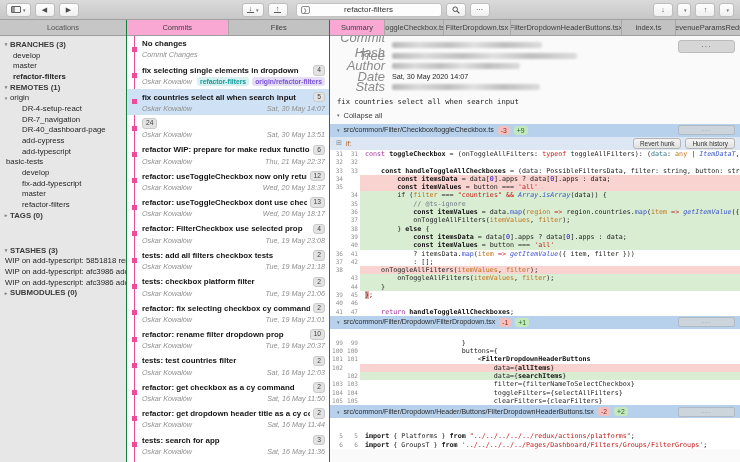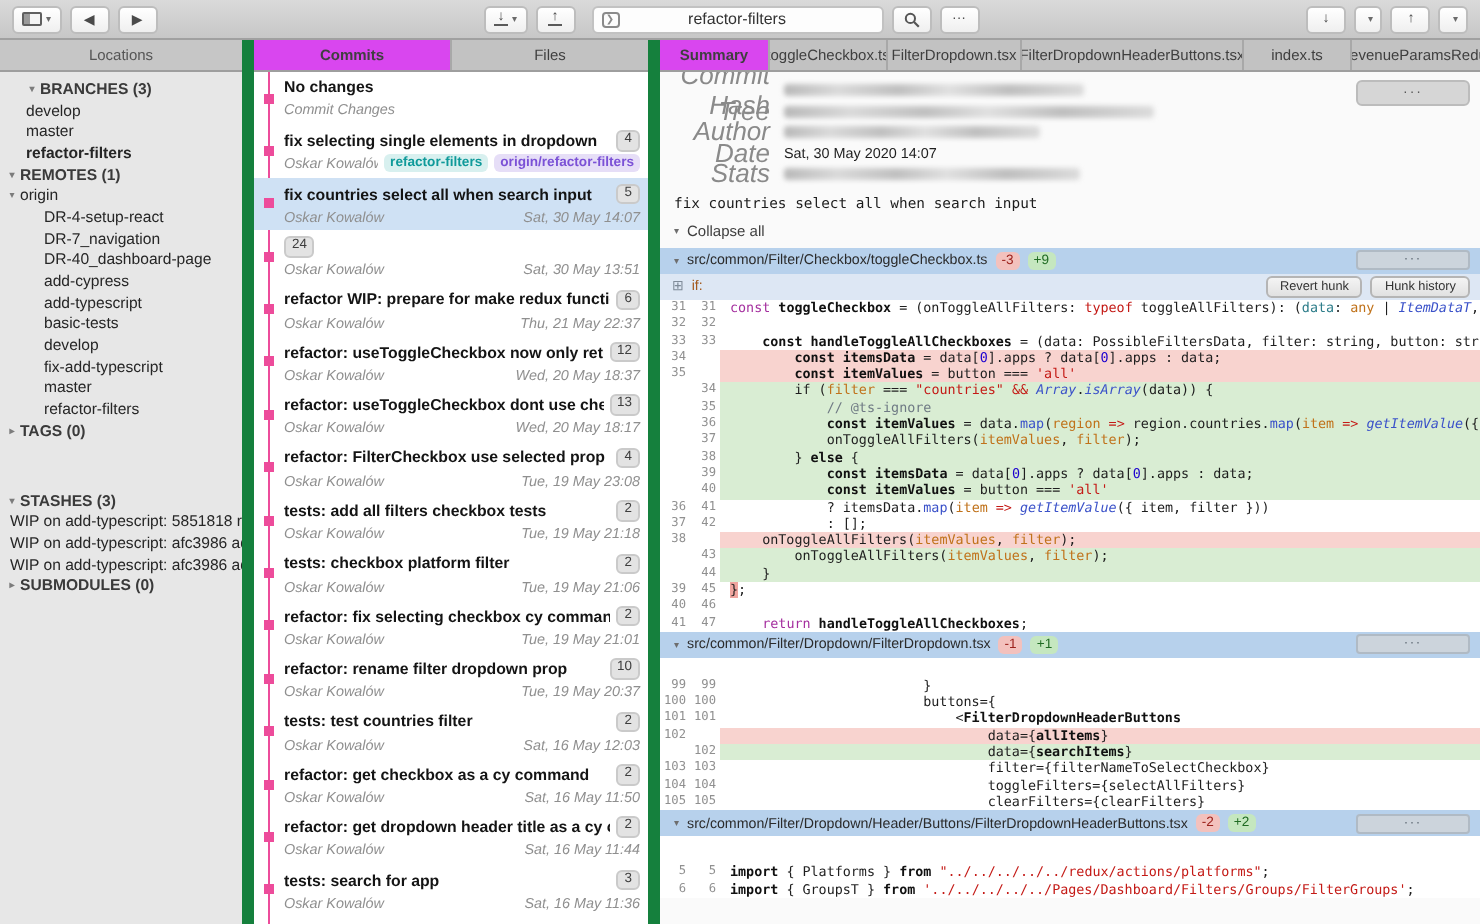--- a/index.html
+++ b/index.html
@@ -22,29 +22,29 @@
   .branch-field { height:14px; width:146px; background:#fdfdfd; border:1px solid #c2c2c2; border-radius:3px;
           display:flex; align-items:center; font-size:8px; color:#333; position:relative; margin:0 4px; }
   .branch-field .bf-icon { position:absolute; left:4px; width:9px; height:8px; border:1px solid #8b8b8b;
           border-radius:2px; font-size:5px; color:#8b8b8b; display:flex; align-items:center; justify-content:center; }
   .branch-field .bf-text { flex:1; text-align:center; }
   .spacer { flex:1; }
   .grp { display:flex; align-items:center; }
 
   
   .main { display:grid; grid-template-columns:127px 203px 410px; height:442px; }
-  .col { overflow:hidden; display:flex; flex-direction:column; border-right:6px solid #15803d; }
+  .col { overflow:hidden; display:flex; flex-direction:column; border-right:1px solid #15803d; }
   .col:last-child { border-right:none; }
 
   .tabsbar { height:16px; background:#c2c2c2; border-bottom:1px solid #9e9e9e; display:flex; flex:none;
              font-size:7.5px; color:#3f3f3f; }
   .tab { display:flex; align-items:center; justify-content:center; border-right:1px solid #a8a8a8;
          padding:0 3px; overflow:hidden; white-space:nowrap; flex:none; }
   .tab:last-child { border-right:none; }
-  .tab.active { background:#d946ef;font-weight:bold; }
+  .tab.active { background:#f9a8d4; }
   .loc-head { height:16px; background:#c6c6c6; border-bottom:1px solid #9e9e9e; display:flex;
               align-items:center; justify-content:center; font-size:7.5px; color:#555; flex:none; }
 
   
   .side-body { background:#e7e7e7; flex:1; padding-top:3px; overflow:hidden; }
   .side-row { height:10.7px; display:flex; align-items:center; white-space:nowrap; overflow:hidden;
               color:#262626; font-size:7.8px; }
   .side-row .tri { width:8px; color:#7c7c7c; font-size:5px; text-align:center; flex:none; }
   .side-row.header { font-weight:bold; color:#3a3a3a; }
   .side-row.bold { font-weight:bold; }
@@ -180,21 +180,21 @@
     </div>
   </div>
 
   <div class="main">
 
     <div class="col">
       <div class="loc-head">
         <span>Locations</span>
       </div>
       <div class="side-body">
-          <div class="side-row header" style="padding-left: 12px;">
+          <div class="side-row header" style="padding-left: 2px;">
             <span class="tri">▾</span>
             <span>BRANCHES (3)</span>
           </div>
           <div class="side-row" style="padding-left: 13px;">
             <span>develop</span>
           </div>
           <div class="side-row" style="padding-left: 13px;">
             <span>master</span>
           </div>
           <div class="side-row bold" style="padding-left: 13px;">
@@ -216,21 +216,21 @@
           </div>
           <div class="side-row" style="padding-left: 22px;">
             <span>DR-40_dashboard-page</span>
           </div>
           <div class="side-row" style="padding-left: 22px;">
             <span>add-cypress</span>
           </div>
           <div class="side-row" style="padding-left: 22px;">
             <span>add-typescript</span>
           </div>
-          <div class="side-row" style="padding-left: 22px;">
+          <div class="side-row" style="padding-left: 6px;">
             <span>basic-tests</span>
           </div>
           <div class="side-row" style="padding-left: 22px;">
             <span>develop</span>
           </div>
           <div class="side-row" style="padding-left: 22px;">
             <span>fix-add-typescript</span>
           </div>
           <div class="side-row" style="padding-left: 22px;">
             <span>master</span>

